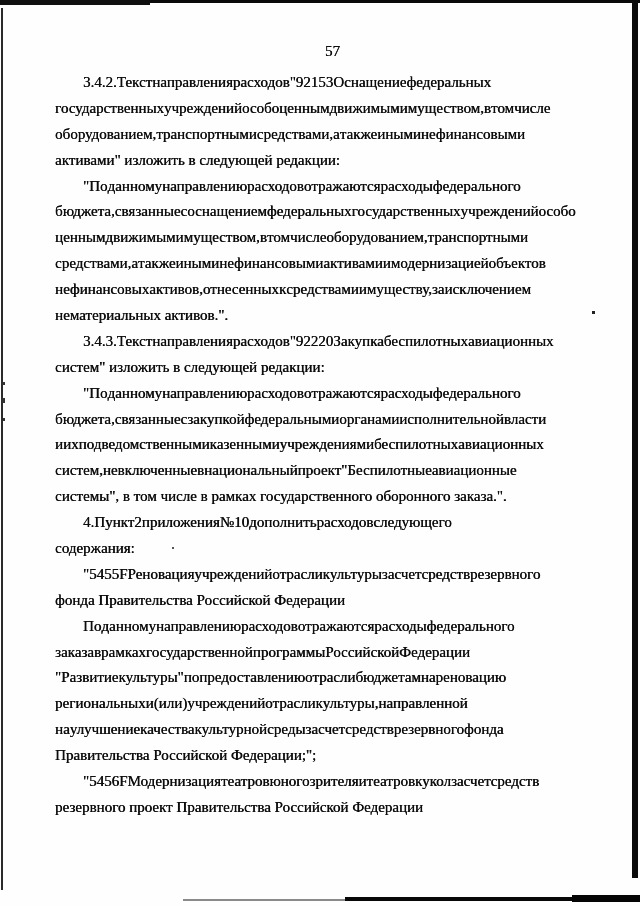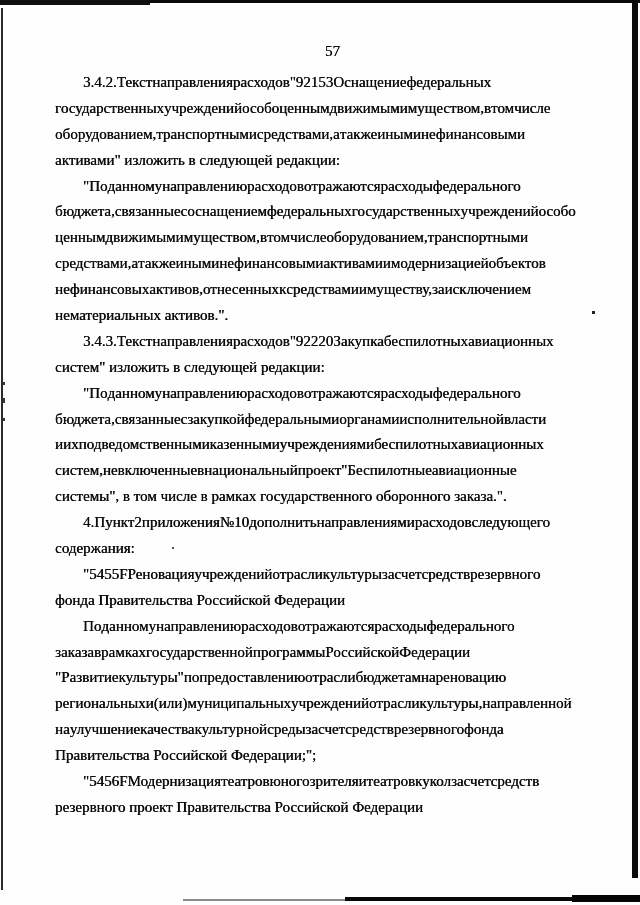--- a/index.html
+++ b/index.html
@@ -248,21 +248,20 @@
       </div>
       <div class="line">системы", в том числе в рамках государственного оборонного заказа.".</div>
       <div class="line just ind">
         <span>4.</span>
         <span>Пункт</span>
         <span>2</span>
         <span>приложения</span>
         <span>№</span>
         <span>10</span>
         <span>дополнить</span>
-        <span>направлениями</span>
         <span>расходов</span>
         <span>следующего</span>
       </div>
       <div class="line">содержания:</div>
       <div class="line just ind">
         <span>"5455F</span>
         <span>Реновация</span>
         <span>учреждений</span>
         <span>отрасли</span>
         <span>культуры</span>
@@ -297,21 +296,20 @@
         <span>предоставлению</span>
         <span>отрасли</span>
         <span>бюджетам</span>
         <span>на</span>
         <span>реновацию</span>
       </div>
       <div class="line just">
         <span>региональных</span>
         <span>и</span>
         <span>(или)</span>
-        <span>муниципальных</span>
         <span>учреждений</span>
         <span>отрасли</span>
         <span>культуры,</span>
         <span>направленной</span>
       </div>
       <div class="line just">
         <span>на</span>
         <span>улучшение</span>
         <span>качества</span>
         <span>культурной</span>

